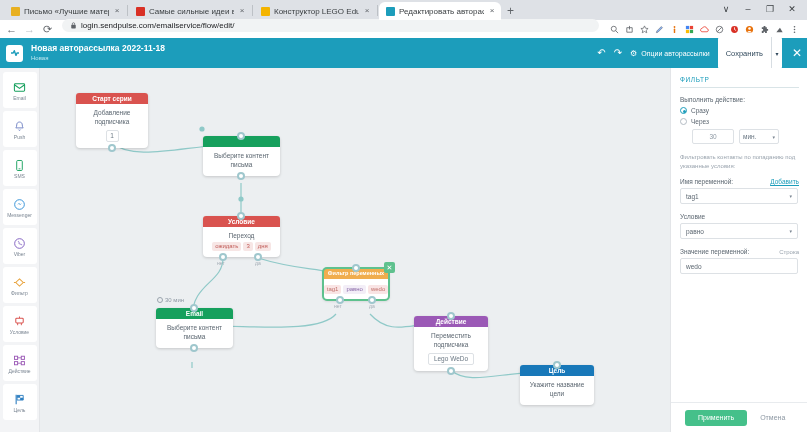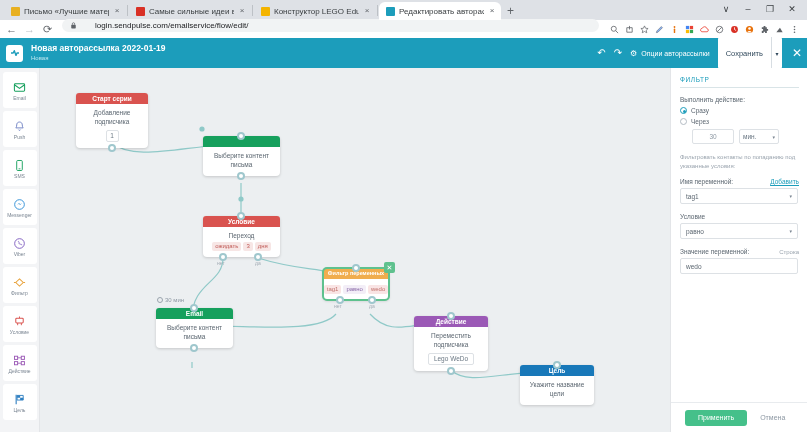--- a/index.html
+++ b/index.html
@@ -31,21 +31,21 @@
   .newtab { font-size:12px; color:#5f6368; margin-left:6px; line-height:14px; padding-bottom:2px; }
 
   #wincontrols { position:absolute; right:4px; top:2px; display:flex; gap:0; align-items:center; }
   #wincontrols div { width:22px; height:15px; text-align:center; font-size:9px; color:#3c4043; line-height:15px; }
 
   #toolbar { height:18px; background:#ffffff; display:flex; align-items:center; padding:0 6px; gap:7px; }
   .navbtn { font-size:11px; color:#5f6368; width:11px; text-align:center; line-height:11px; }
   .navbtn.dim { color:#bdc1c6; }
   #omnibox {
     flex:1 1 auto; height:13px; background:#f1f3f4; border-radius:7px;
-    display:flex; align-items:center; padding:0 7px; gap:17px; margin:0 4px 8px 2px;
+    display:flex; align-items:center; padding:0 7px; gap:3px; margin:0 4px 8px 2px;
   }
   #omnibox .url { font-size:8px; color:#202124; }
   #tb-icons { display:flex; align-items:center; gap:6px; padding-right:2px; }
   .tbi { width:9px; height:9px; display:block; }
 
   
   #appheader {
     height:30px; background:#1c9dbb; display:flex; align-items:center;
     padding:0 6px; color:#fff; position:relative;
   }
@@ -302,21 +302,21 @@
   </div>
 </div>
 
 <div id="appheader">
   <div id="app-logo">
     <svg width="12" height="12" viewBox="0 0 12 12">
       <path d="M2 6h2.2l1.1-2.3L7 8.4l1-2.4H10" stroke="#1c9dbb" stroke-width="1.4" fill="none" stroke-linejoin="round"></path>
     </svg>
   </div>
   <div id="app-titleblock">
-    <div id="app-title">Новая авторассылка 2022-01-19</div>
+    <div id="app-title">Новая авторассылка 2022-11-18</div>
     <div id="app-subtitle">Новая</div>
   </div>
 
   <div id="app-right">
     <span class="hdr-ico">↶</span>
     <span class="hdr-ico">↷</span>
     <div id="opts-btn">
       <span class="gear">⚙</span>
       <span>Опции авторассылки</span>
     </div>

